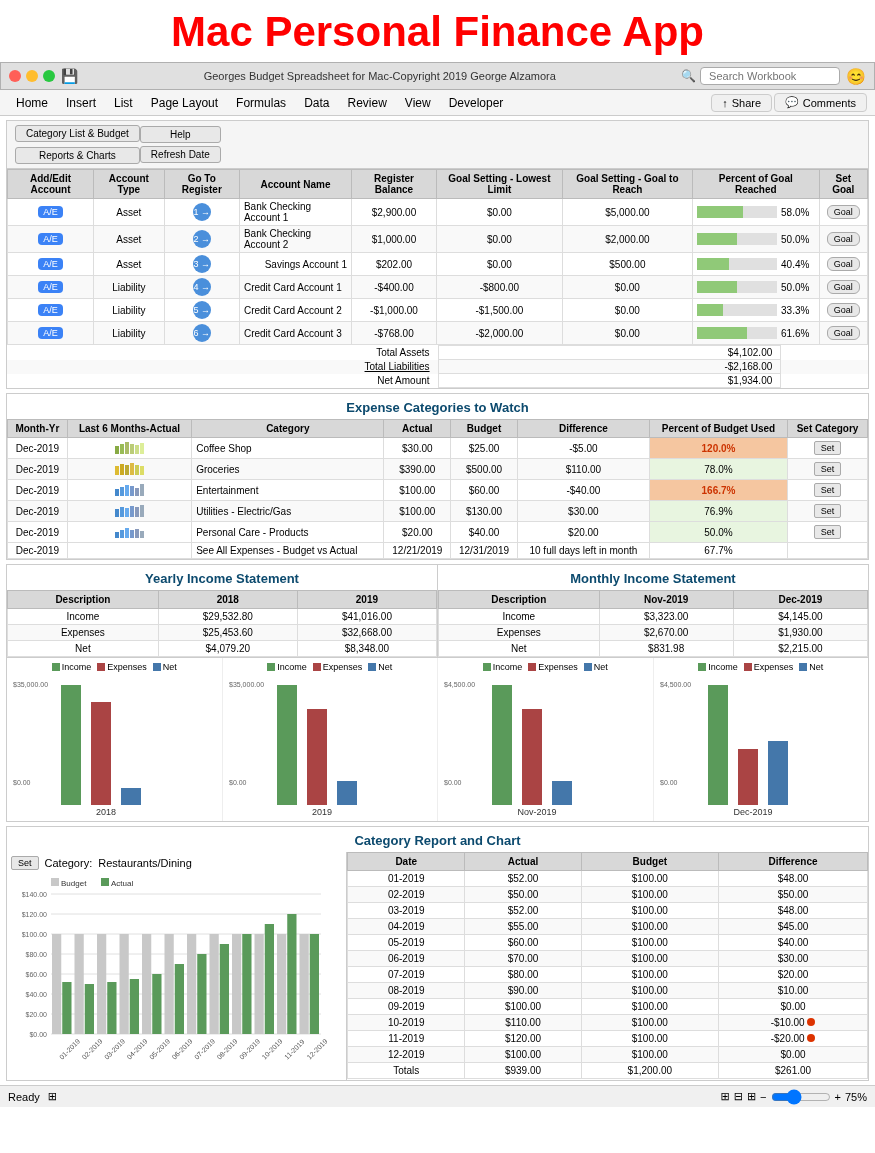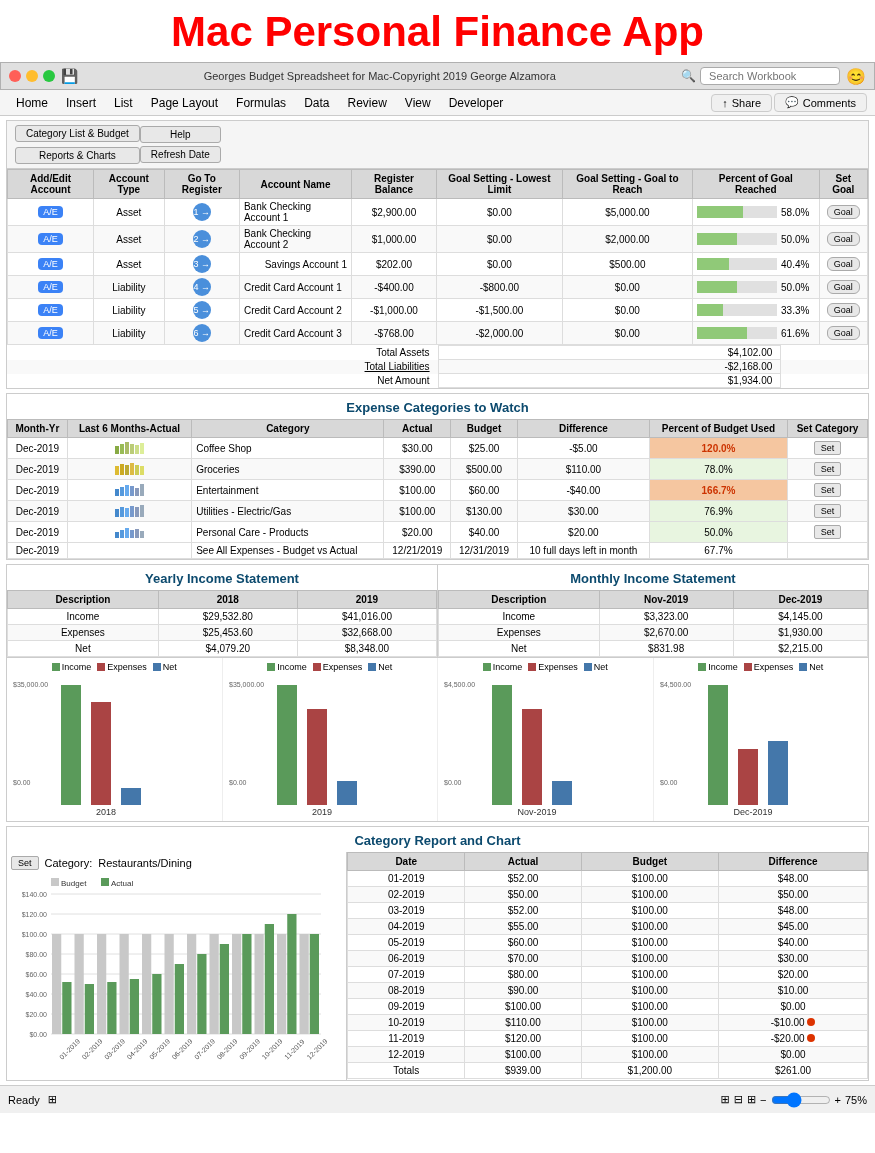--- a/index.html
+++ b/index.html
@@ -65,21 +65,21 @@
     .chart-box:last-child { border-right: none; }
 
     svg text { font-family: Arial, sans-serif; }
 
     
     .bottom-section { display: flex; }
     .bottom-left { width: 340px; border-right: 1px solid #ccc; padding: 4px; }
     .bottom-right { flex: 1; }
 
     
-    .statusbar { background: #f0f0f0; border-top: 1px solid #ccc; display: flex; align-items: center; padding: 2px 8px; height: 28px; font-size: 11px; gap: 8px; }
+    .statusbar { background: #f0f0f0; border-top: 1px solid #ccc; display: flex; align-items: center; padding: 2px 8px; height: 22px; font-size: 11px; gap: 8px; }
     .statusbar-right { margin-left: auto; display: flex; align-items: center; gap: 4px; }
     .zoom-slider { width: 60px; }
 
     .red-dot { width: 8px; height: 8px; border-radius: 50%; background: #dd3300; display: inline-block; }
   </style>
 </head>
 <body>
 
 <div class="app-title">Mac Personal Finance App</div>
 

